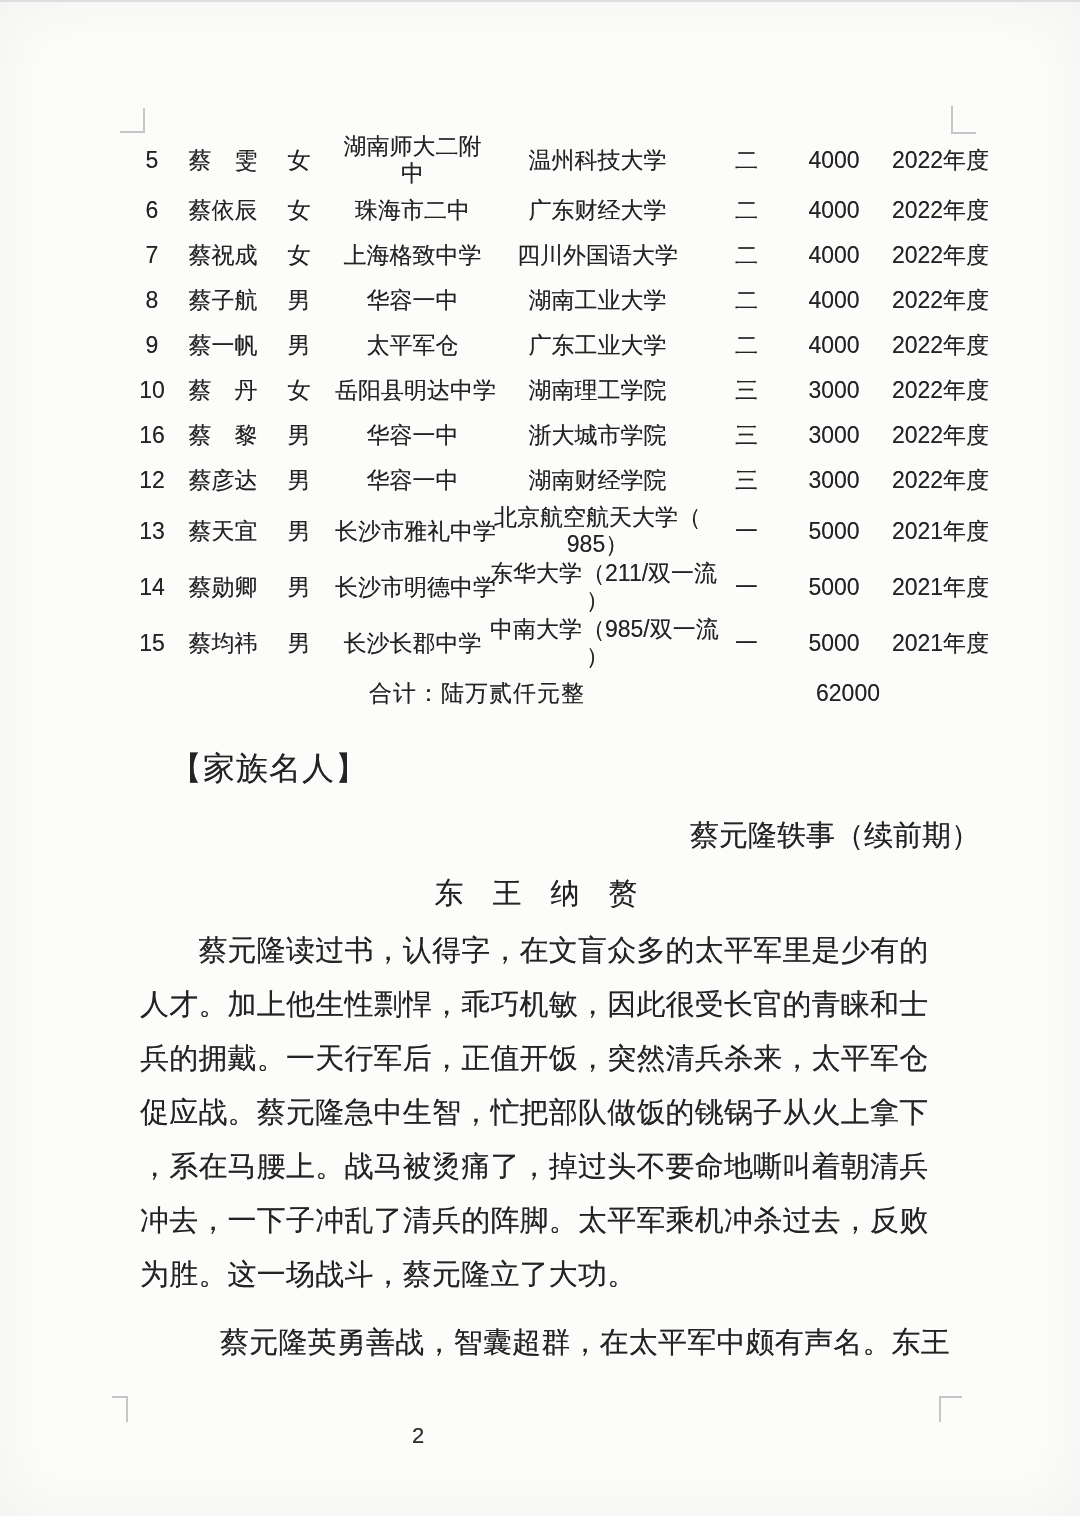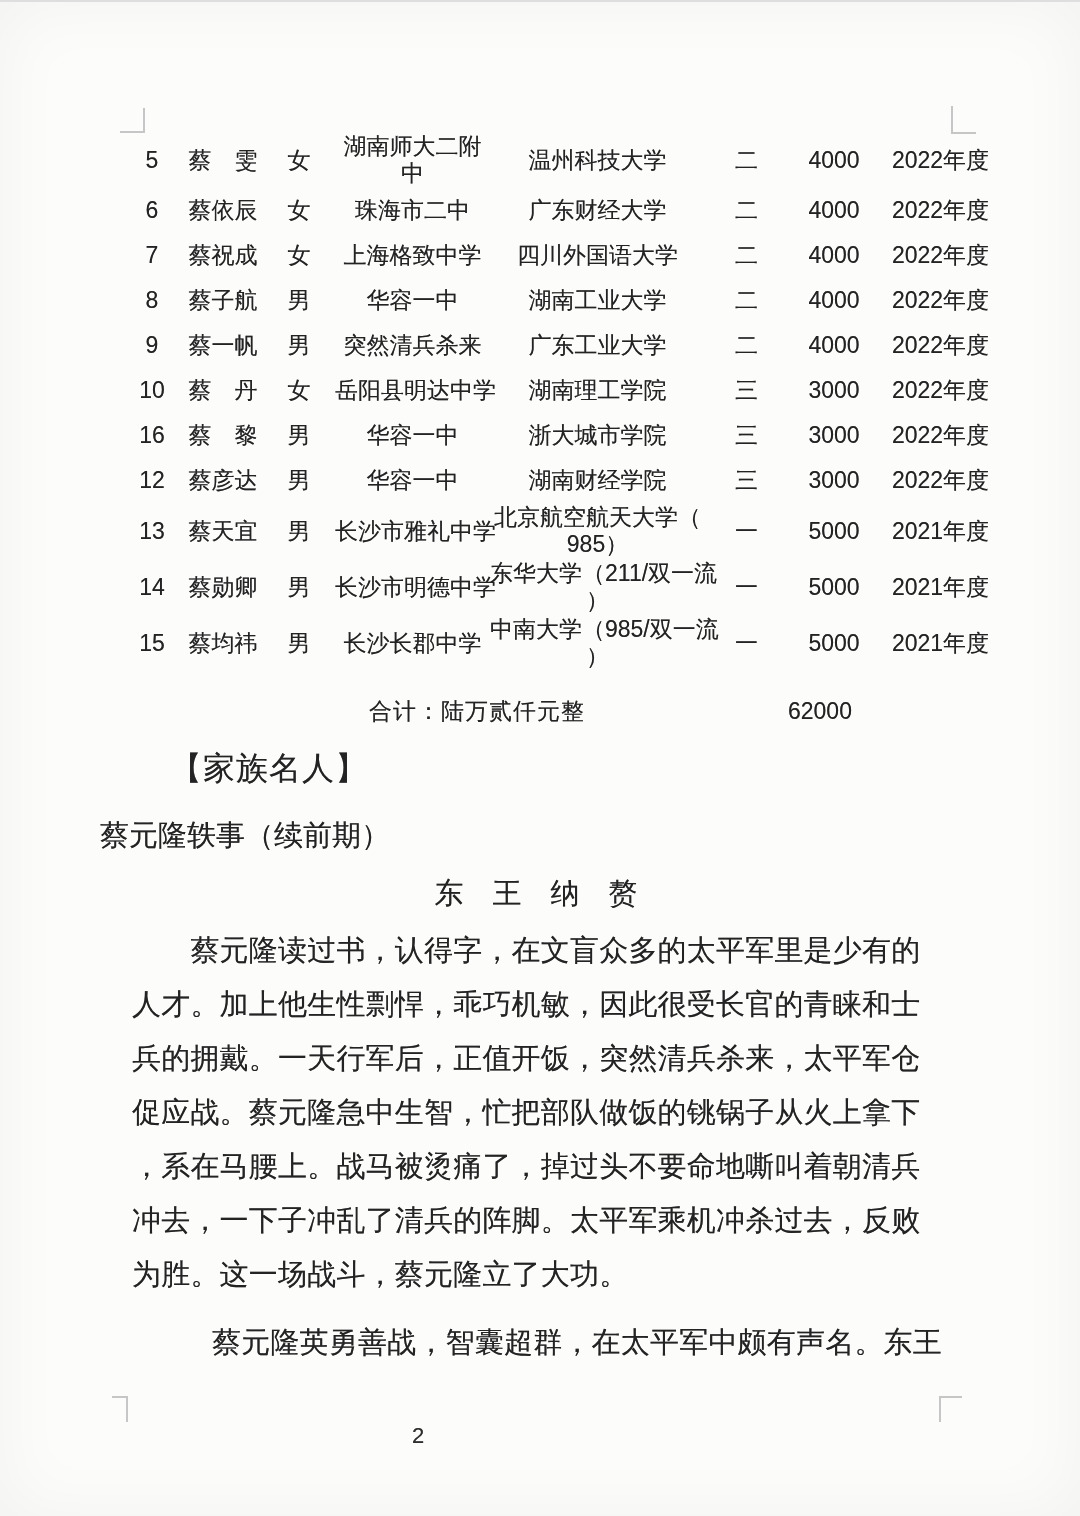--- a/index.html
+++ b/index.html
@@ -45,55 +45,55 @@
   .t-cell {
     text-align: center;
     line-height: 27px;
     white-space: pre;
   }
   .t-total {
     display: grid;
     grid-template-columns: 62px 80px 72px 155px 215px 83px 92px 121px;
     align-items: center;
     min-height: 43px;
-    margin-top: 20px;
+    margin-top: 2px;
   }
   .t-total .total-label {
     grid-column: 1 / 7;
     text-align: center;
     padding-left: 45px;
     letter-spacing: 1px;
   }
-  .t-total .total-amount { grid-column: 7; text-align: left; }
+  .t-total .total-amount { grid-column: 7; text-align: right; }
 
   
   .section-heading {
     position: absolute;
     left: 170px; top: 747px;
     font-size: 32px;
     line-height: 38px;
     letter-spacing: 1px;
   }
   .article-title {
     position: absolute;
     left: 100px; top: 816px; width: 880px;
-    text-align: left;
+    text-align: right;
     font-size: 29px;
     line-height: 34px;
   }
   .article-byline {
     position: absolute;
     left: 96px; top: 874px; width: 880px;
     text-align: center;
     font-size: 29px;
     line-height: 34px;
   }
   .article-body {
     position: absolute;
-    left: 132px; top: 921px; width: 810px;
+    left: 140px; top: 921px; width: 810px;
     font-size: 29px;
   }
   .article-body p {
     margin: 0;
     line-height: 54px;
     white-space: pre-line;
     letter-spacing: 0.2px;
   }
   .article-body p + p { margin-top: 14px; text-align: right; }
 
@@ -159,21 +159,21 @@
     <div class="t-cell">湖南工业大学</div>
     <div class="t-cell">二</div>
     <div class="t-cell">4000</div>
     <div class="t-cell">2022年度</div>
   </div>
 
   <div class="t-row">
     <div class="t-cell">9</div>
     <div class="t-cell">蔡一帆</div>
     <div class="t-cell">男</div>
-    <div class="t-cell">突然清兵杀来</div>
+    <div class="t-cell">太平军仓</div>
     <div class="t-cell">广东工业大学</div>
     <div class="t-cell">二</div>
     <div class="t-cell">4000</div>
     <div class="t-cell">2022年度</div>
   </div>
 
   <div class="t-row">
     <div class="t-cell">10</div>
     <div class="t-cell">蔡　丹</div>
     <div class="t-cell">女</div>

